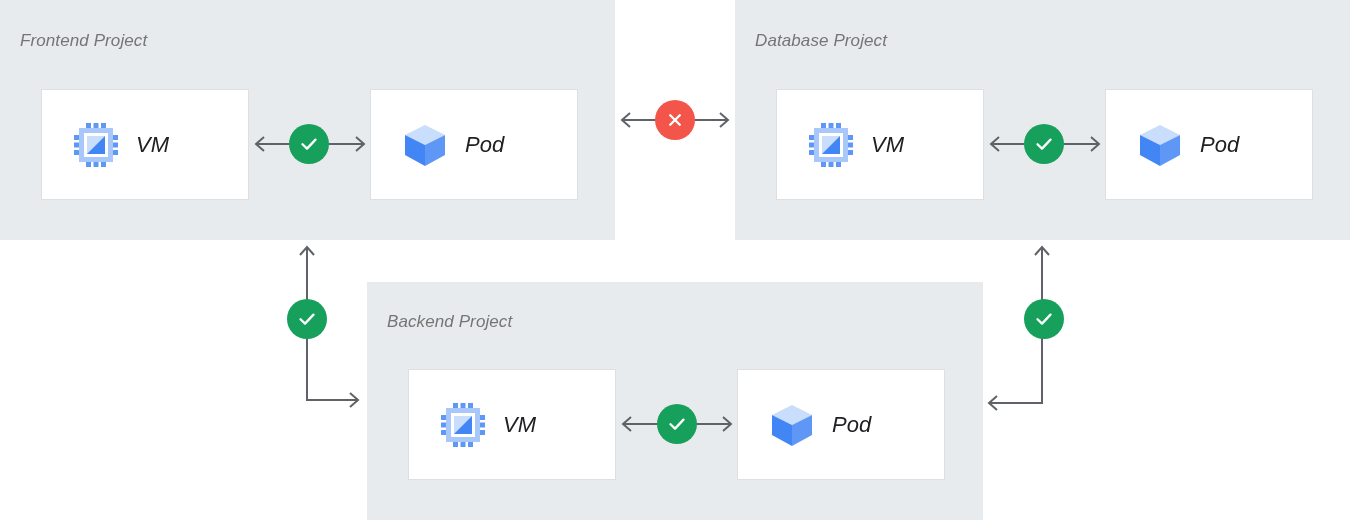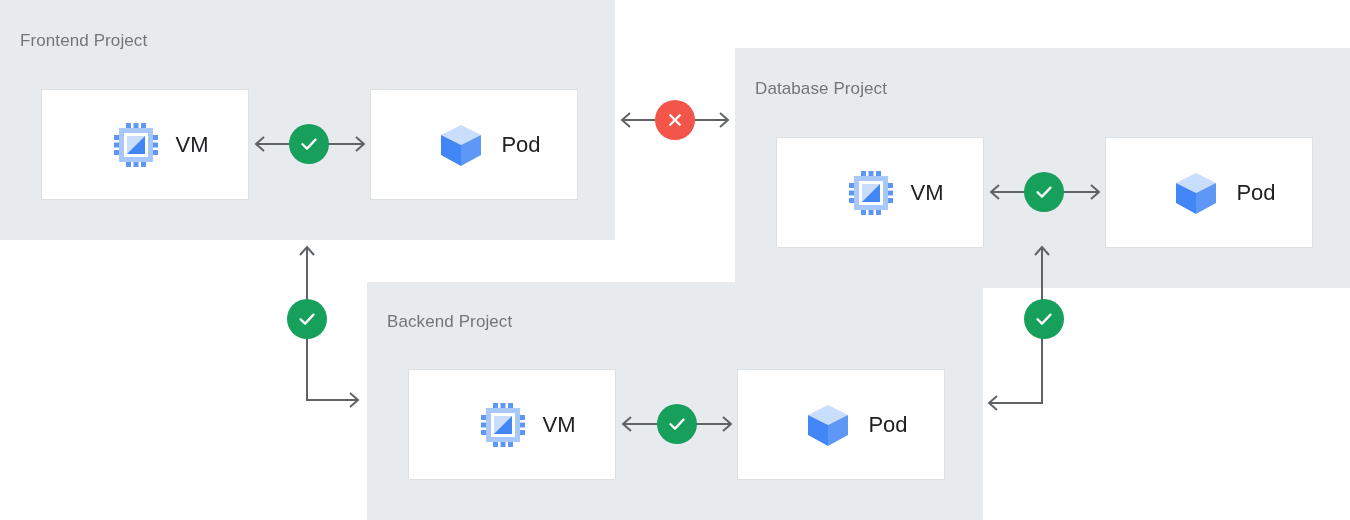--- a/index.html
+++ b/index.html
@@ -18,39 +18,39 @@
     height: 520px;
     background: #ffffff;
     overflow: hidden;
   }
 
   
   .panel {
     position: absolute;
     background: #E8EBED;
     box-sizing: border-box;
+    font-style: italic;
   }
   .panel-title {
     position: absolute;
     font-size: 17px;
     color: #757575;
     letter-spacing: 0.1px;
     white-space: nowrap;
     font-weight: 400;
   }
 
   
   .card {
     position: absolute;
     background: #ffffff;
     border: 1px solid #DCE0E3;
     box-sizing: border-box;
     display: flex;
     align-items: center;
-    justify-content: center;
   }
   .card-inner {
     display: flex;
     align-items: center;
     gap: 16px;
     padding-left: 30px;
   }
   .card-label {
     font-size: 22px;
     color: #202124;
@@ -140,21 +140,21 @@
             <path d="M24 4 L44 14 L24 24 L4 14 Z" fill="#C9DDFC"></path>
             <path d="M4 14 L24 24 L24 45 L4 34 Z" fill="#4285F4"></path>
             <path d="M44 14 L44 34 L24 45 L24 24 Z" fill="#5E97F6"></path>
           </svg>
         </span>
         <span class="card-label">Pod</span>
       </div>
     </div>
   </div>
 
-  <div class="panel" style="left:735px; top:0px; width:615px; height:240px;margin-top:48px;">
+  <div class="panel" style="left:735px; top:0px; width:615px; height:240px;">
     <div class="panel-title" style="left:20px; top:31px;">Database Project</div>
 
     <div class="card" style="left:41px; top:89px; width:208px; height:111px;">
       <div class="card-inner">
         <span class="icon-wrap">
           <svg width="48" height="48" viewBox="0 0 48 48">
             <g fill="#5E97F6">
               <rect x="14" y="2" width="5" height="7"></rect>
               <rect x="21.5" y="2" width="5" height="7"></rect>
               <rect x="29" y="2" width="5" height="7"></rect>

